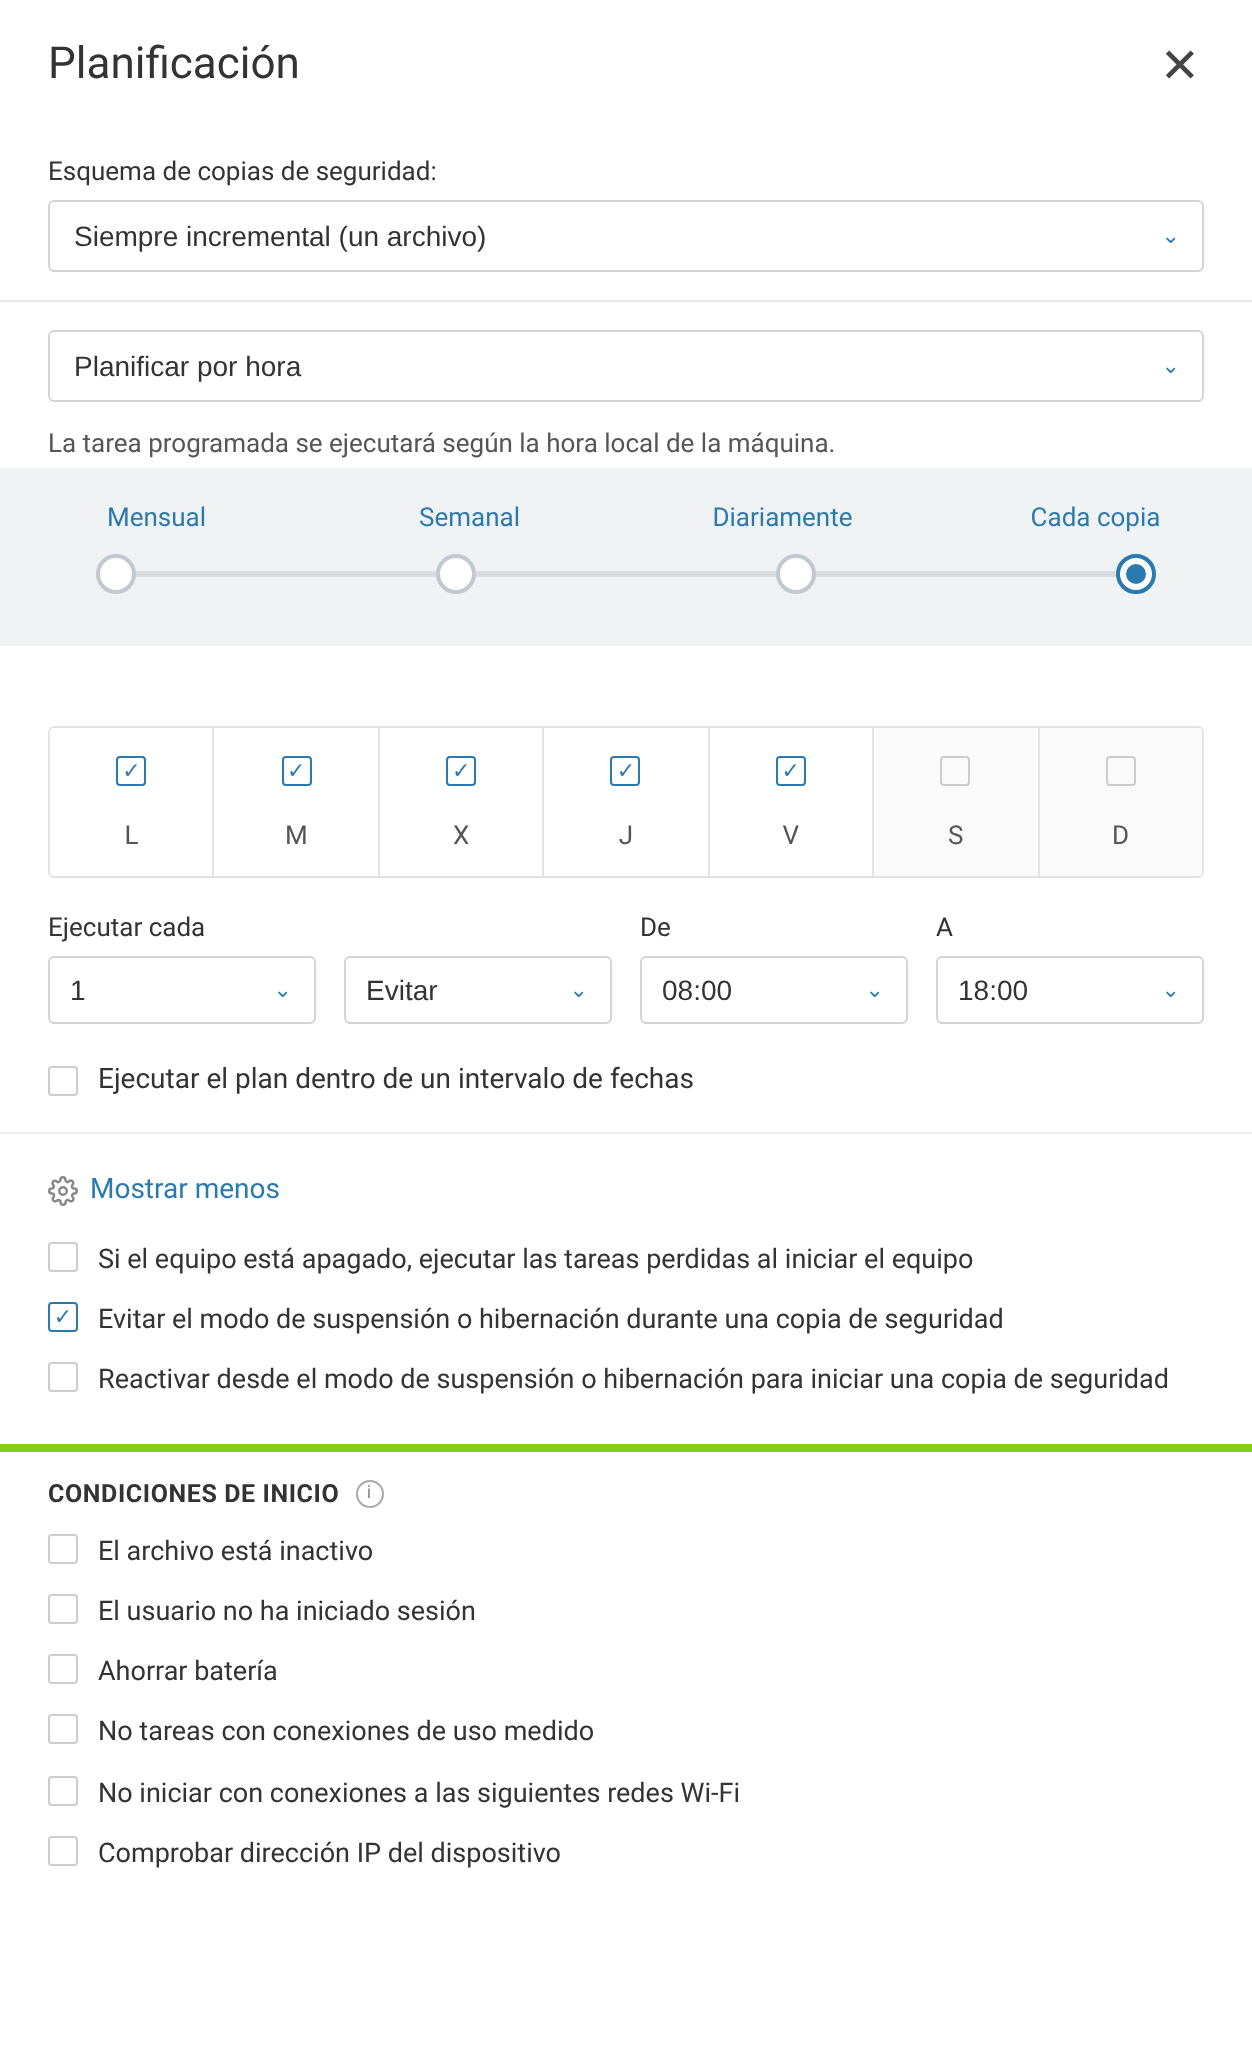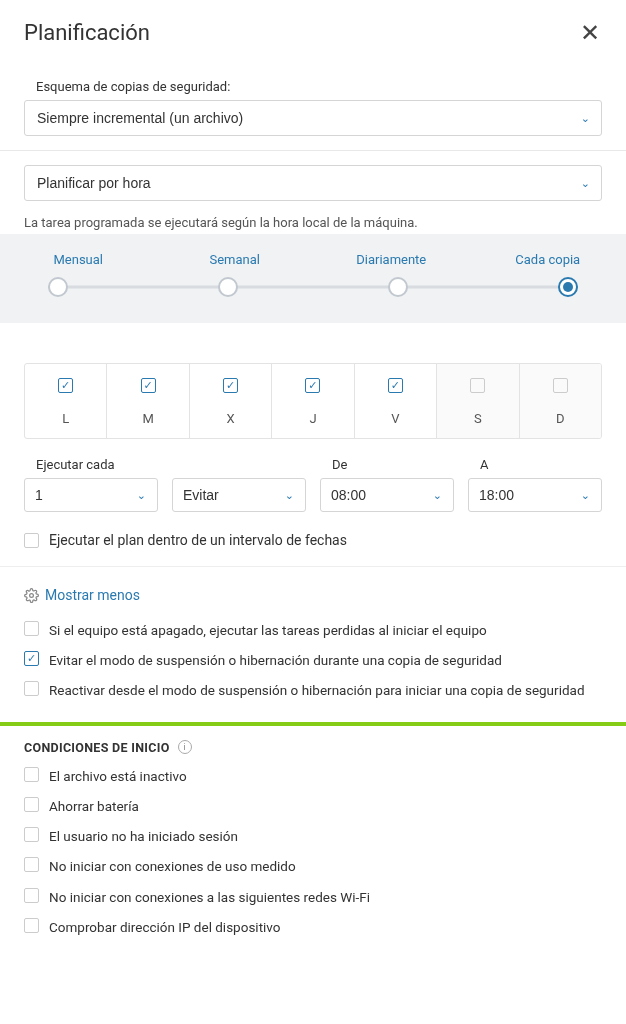--- a/index.html
+++ b/index.html
@@ -71,21 +71,20 @@
     display: inline-flex;
     align-items: center;
     justify-content: center;
     cursor: pointer;
   }
   .field-label {
     font-size: 13px;
     color: #333;
     margin-bottom: 6px;
     display: block;
-    margin-left: 12px;
   }
   .scheme-block {
     padding: 16px 24px 14px 24px;
     border-bottom: 1px solid #e8e8e8;
   }
   .select-wrap {
     position: relative;
     width: 100%;
   }
   .select {
@@ -457,29 +456,29 @@
     <span class="info-icon">i</span>
   </div>
 
   <div class="cond-block" id="cond-list">
       <div class="opt-row">
         <span class="chk"></span>
         <span>El archivo está inactivo</span>
       </div>
       <div class="opt-row">
         <span class="chk"></span>
+        <span>El usuario no ha iniciado sesión</span>
+      </div>
+      <div class="opt-row">
+        <span class="chk"></span>
         <span>Ahorrar batería</span>
       </div>
       <div class="opt-row">
         <span class="chk"></span>
-        <span>El usuario no ha iniciado sesión</span>
-      </div>
-      <div class="opt-row">
-        <span class="chk"></span>
-        <span>No iniciar con conexiones de uso medido</span>
+        <span>No tareas con conexiones de uso medido</span>
       </div>
       <div class="opt-row">
         <span class="chk"></span>
         <span>No iniciar con conexiones a las siguientes redes Wi-Fi</span>
       </div>
       <div class="opt-row">
         <span class="chk"></span>
         <span>Comprobar dirección IP del dispositivo</span>
       </div>
     </div>

